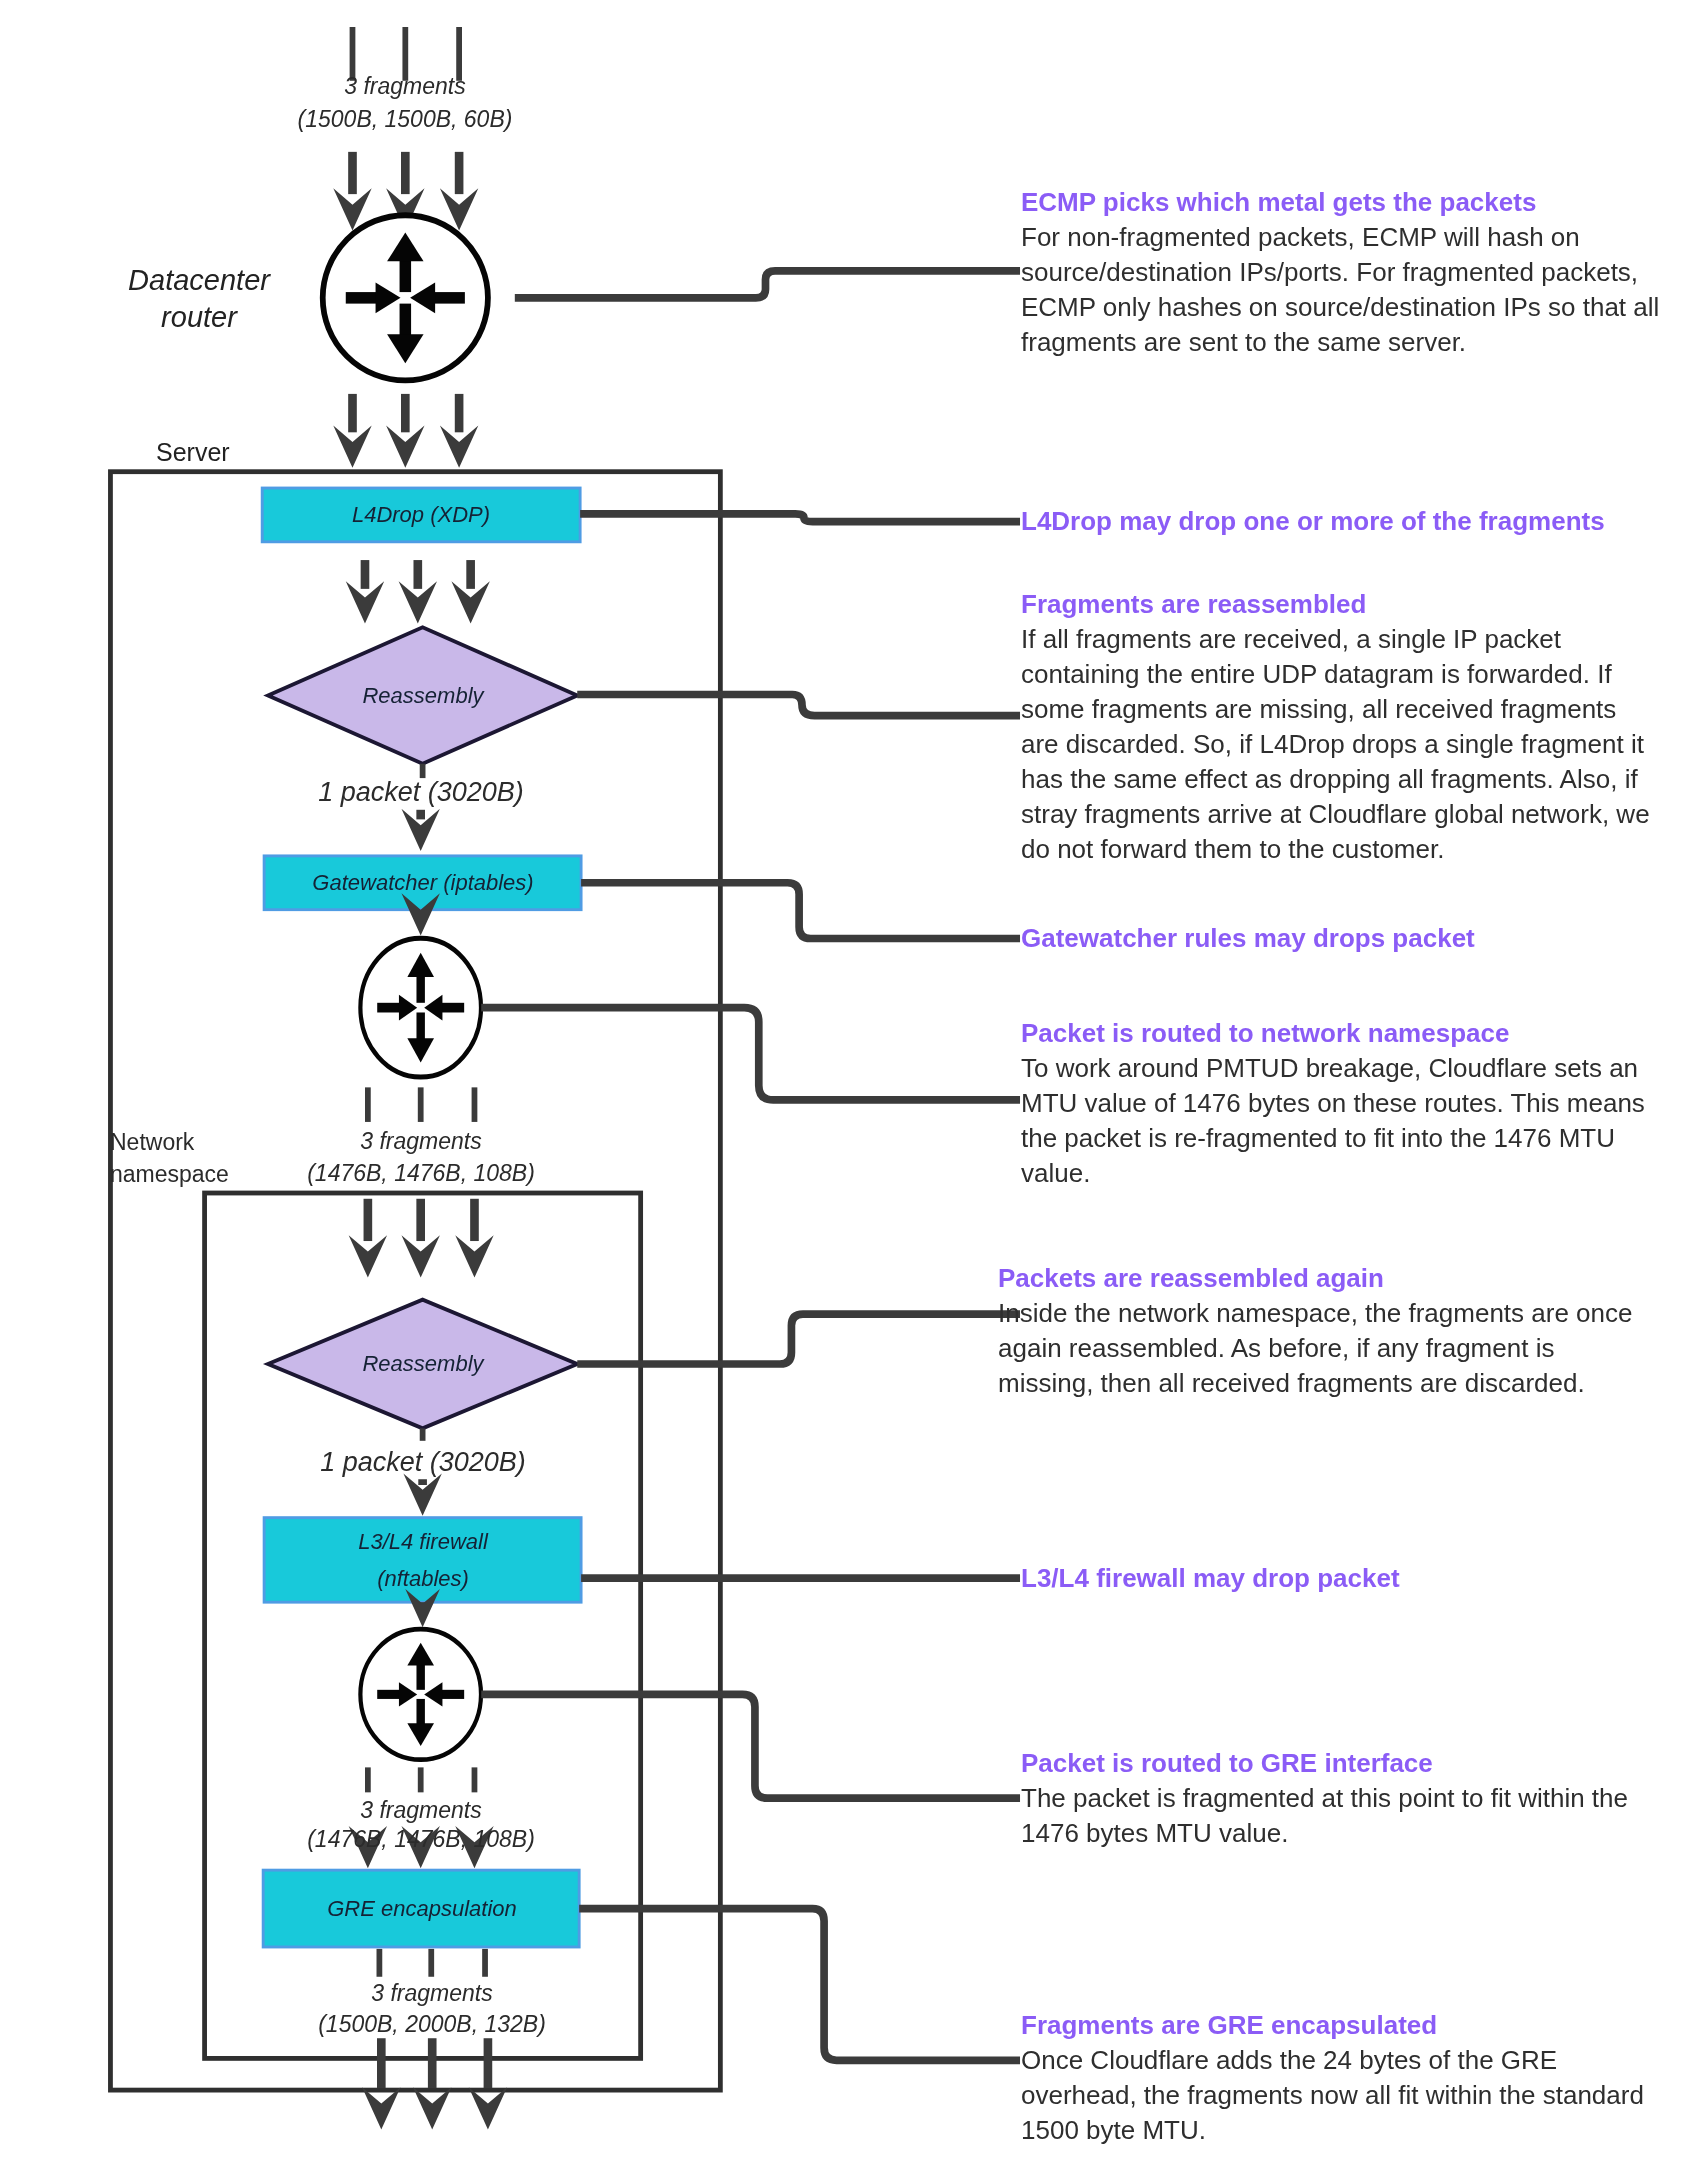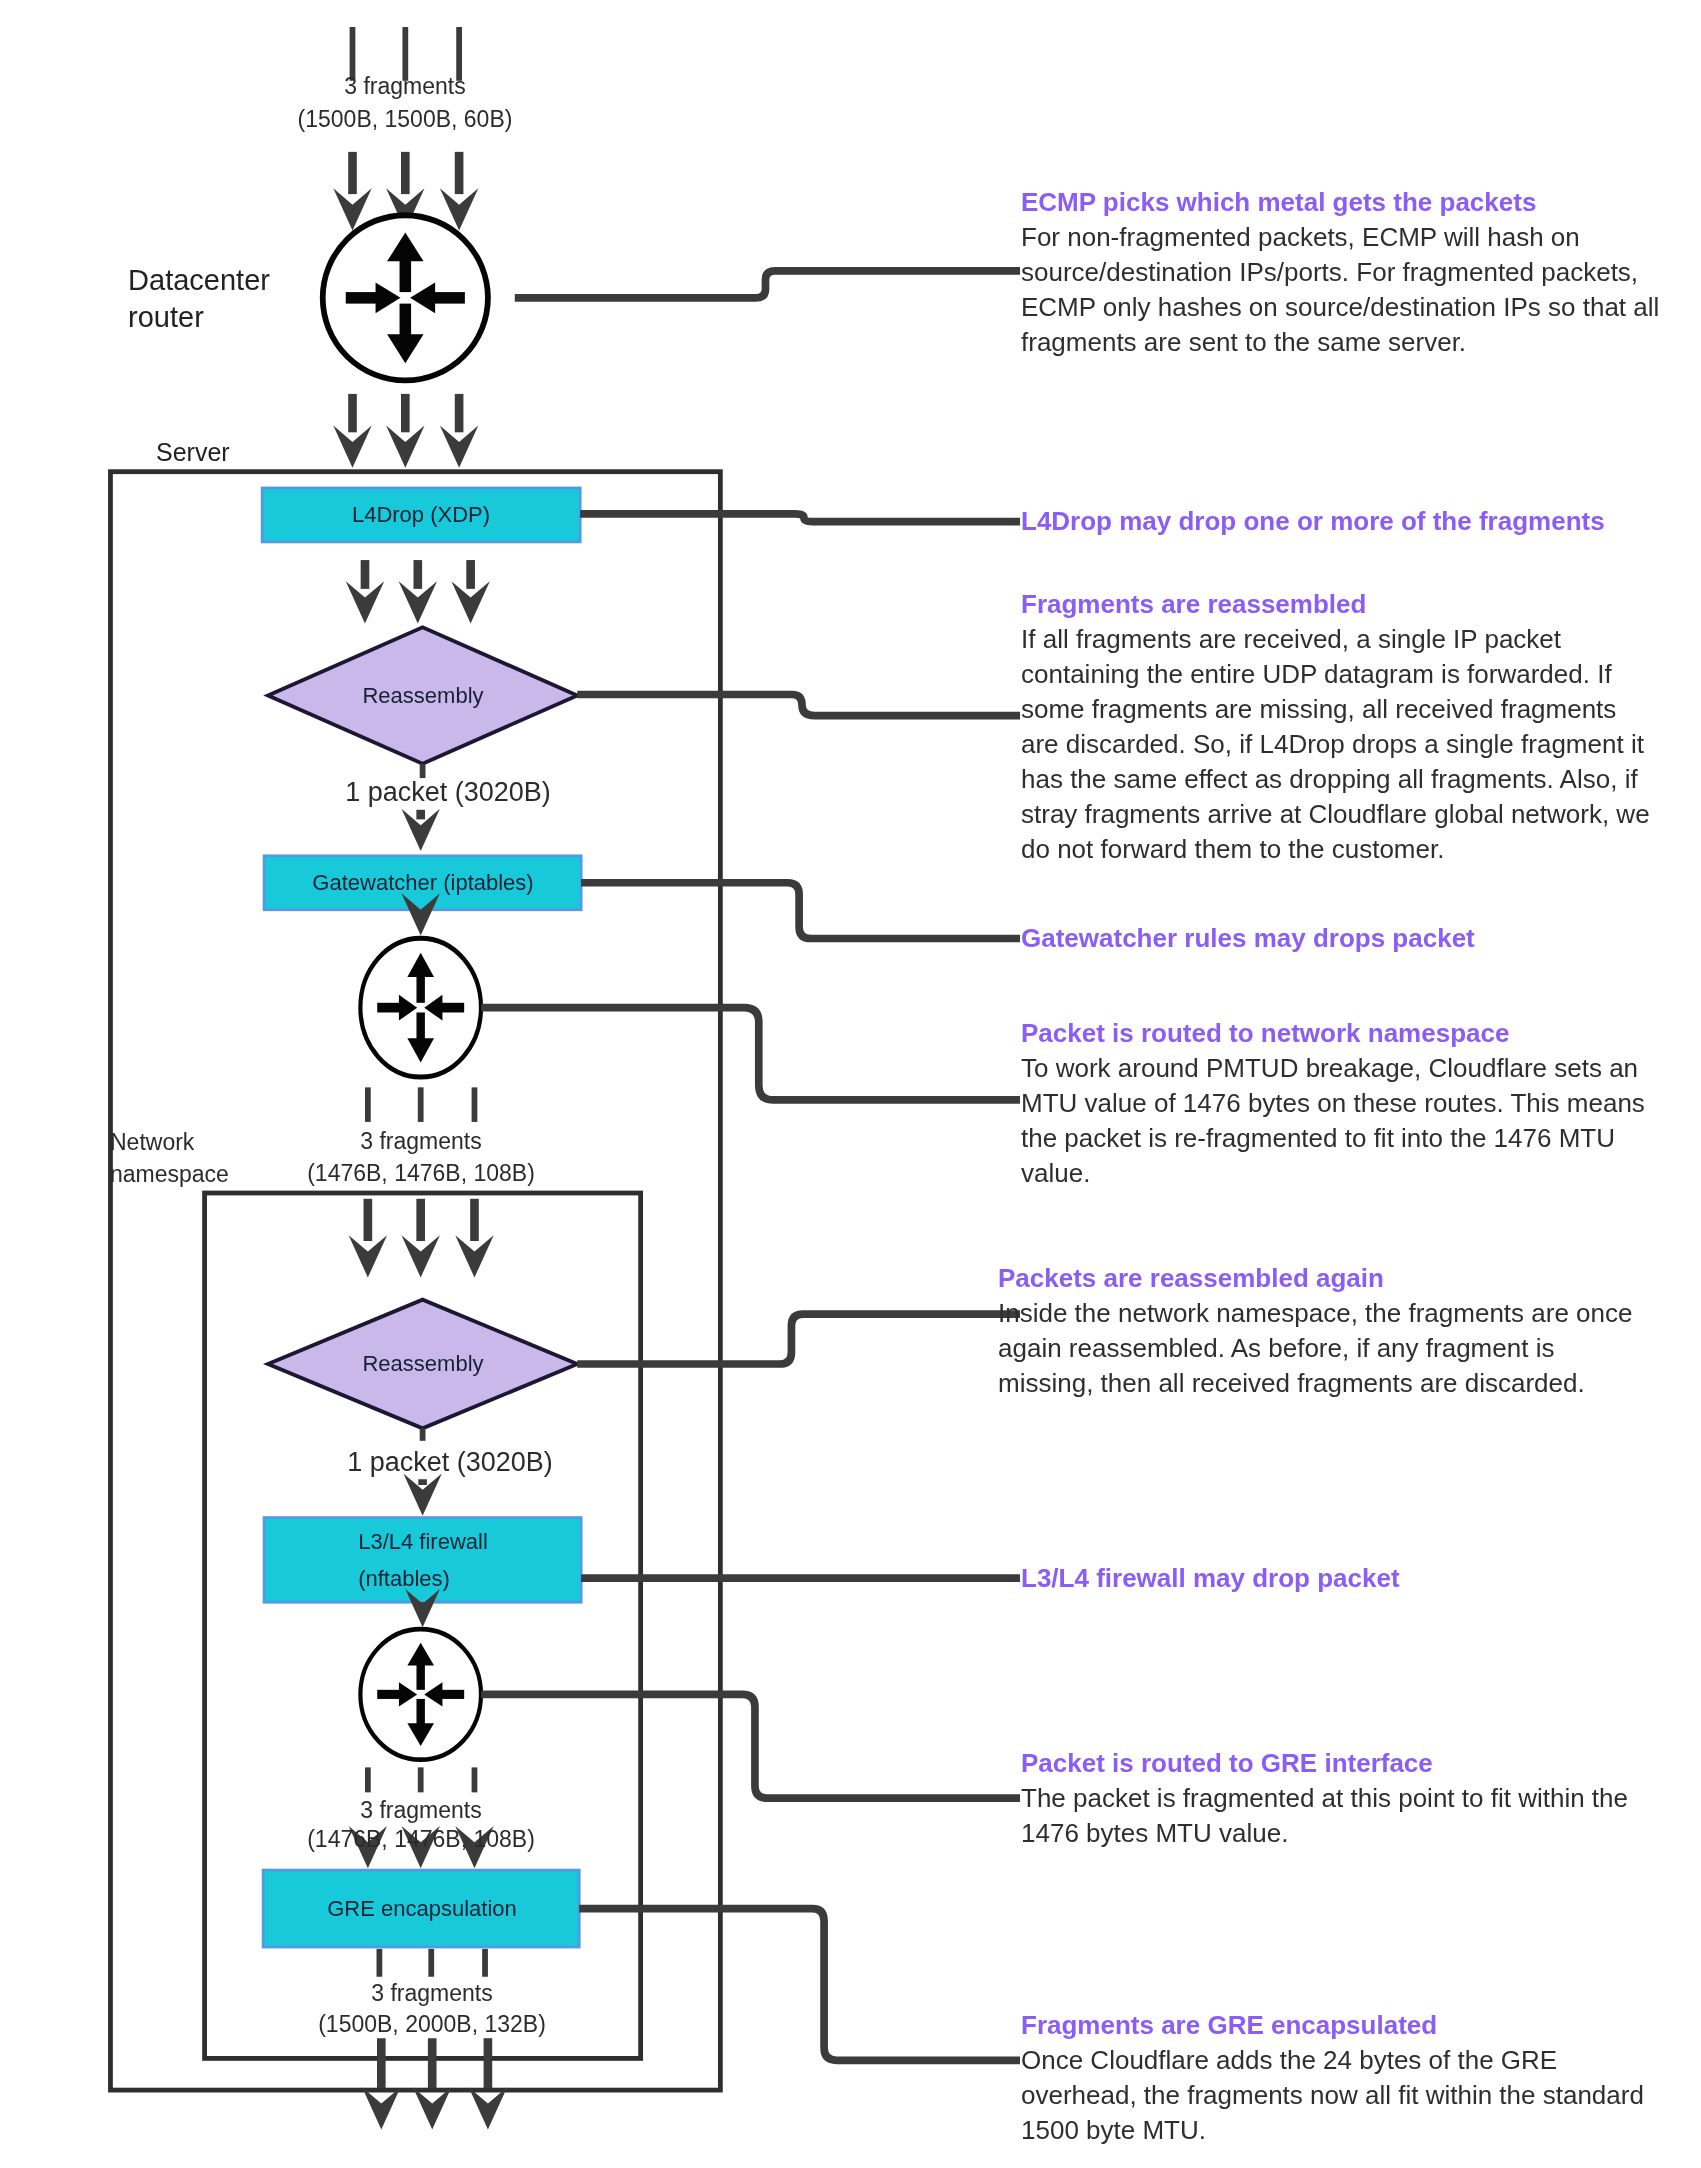--- a/index.html
+++ b/index.html
@@ -2,24 +2,24 @@
 <html><head>
 <meta charset="utf-8">
 <style>
   html,body{margin:0;padding:0;background:#ffffff;}
   .stage{
     position:relative;width:1701px;height:2168px;background:#ffffff;overflow:hidden;
     font-family:"Liberation Sans","DejaVu Sans",sans-serif;color:#262626;
   }
   .stage svg{position:absolute;left:0;top:0;}
   .txt{position:absolute;white-space:pre-line;}
-  .ctr{transform:translate(-50%,-50%);text-align:left;}
+  .ctr{transform:translate(-50%,-50%);text-align:center;font-style:italic;}
   .lbl{font-size:22px;color:#152235;}
   .frag{font-size:23px;color:#2b2b2b;line-height:32px;}
-  .pkt{font-size:27px;color:#2b2b2b;margin-left:27px;}
+  .pkt{font-size:27px;color:#2b2b2b;}
   .outer-lbl{font-size:25px;color:#222222;margin-left:43px;}
   .big-lbl{font-size:29px;line-height:37px;color:#222222;}
   .ann{position:absolute;width:672px;}
   .ann-title{font-size:26px;line-height:35px;font-weight:700;color:#8b5cf6;}
   .ann-body{font-size:26px;line-height:35px;color:#2e2e2e;white-space:pre-line;}
   .ann-body:empty{display:none;}
   
   .shaft{stroke:#3b3b3b;stroke-width:9;}
   .tick{stroke:#3b3b3b;stroke-width:6;}
   .conn{stroke:#3b3b3b;stroke-width:8;fill:none;}

